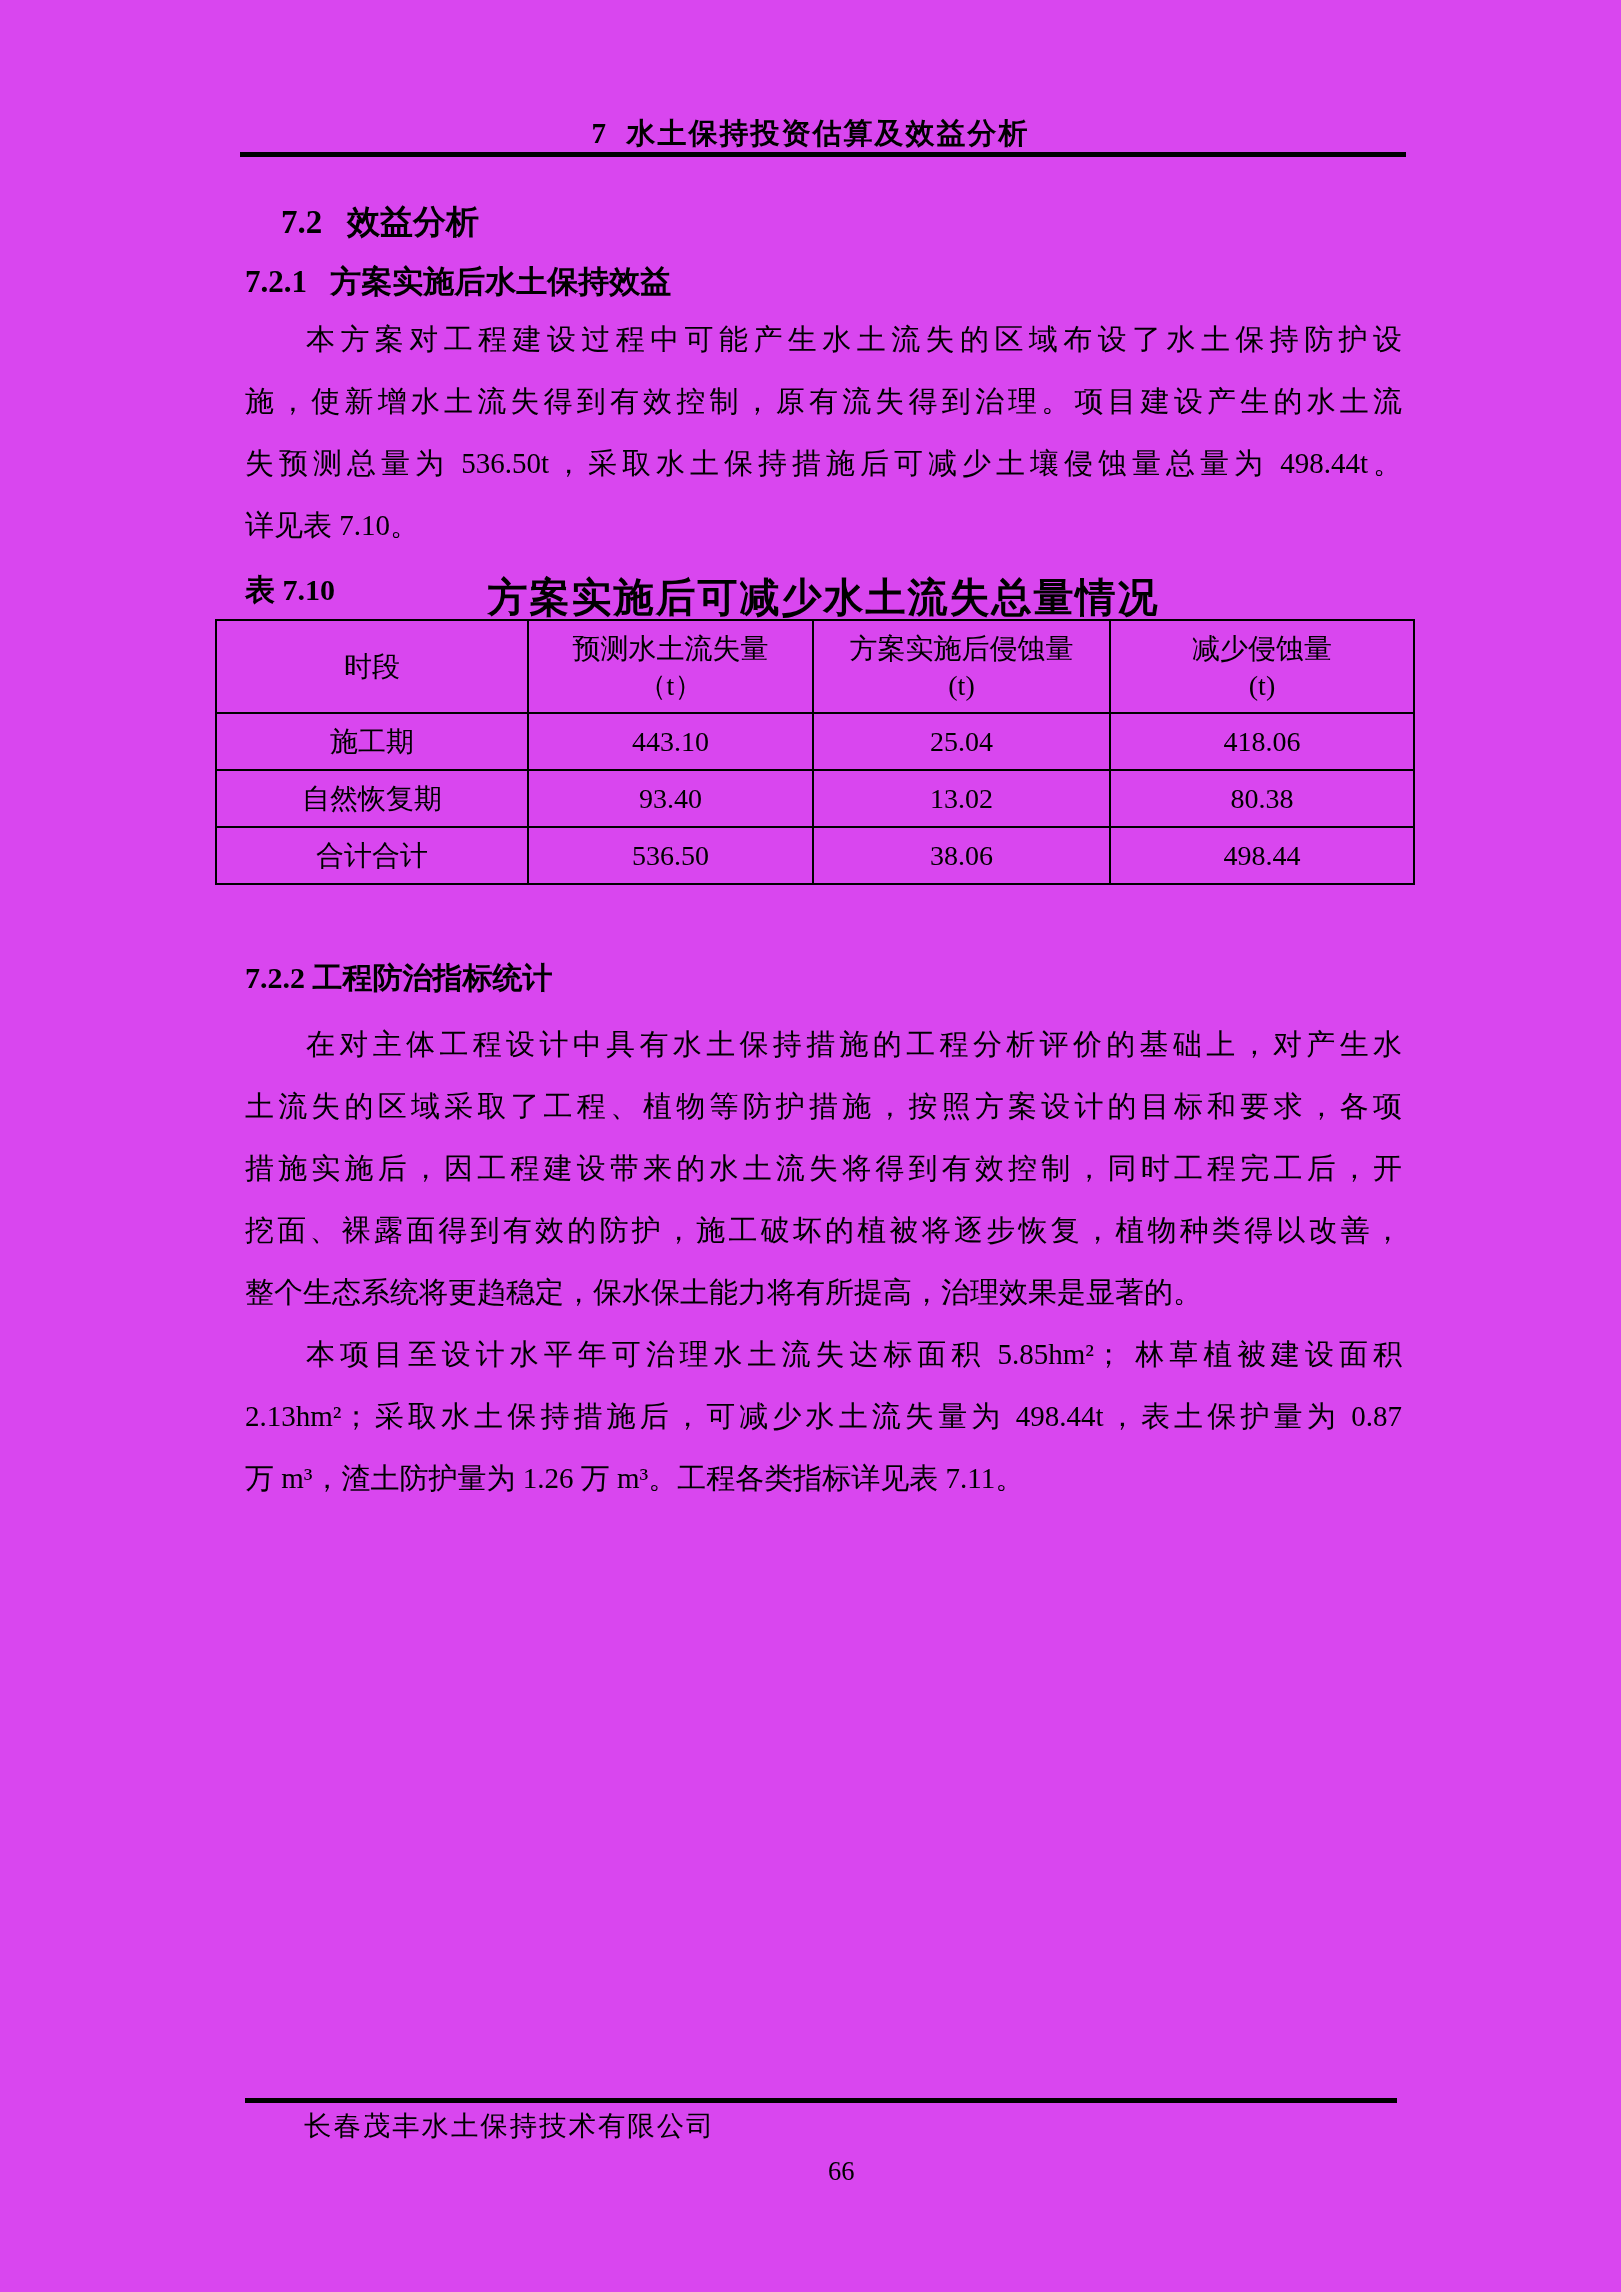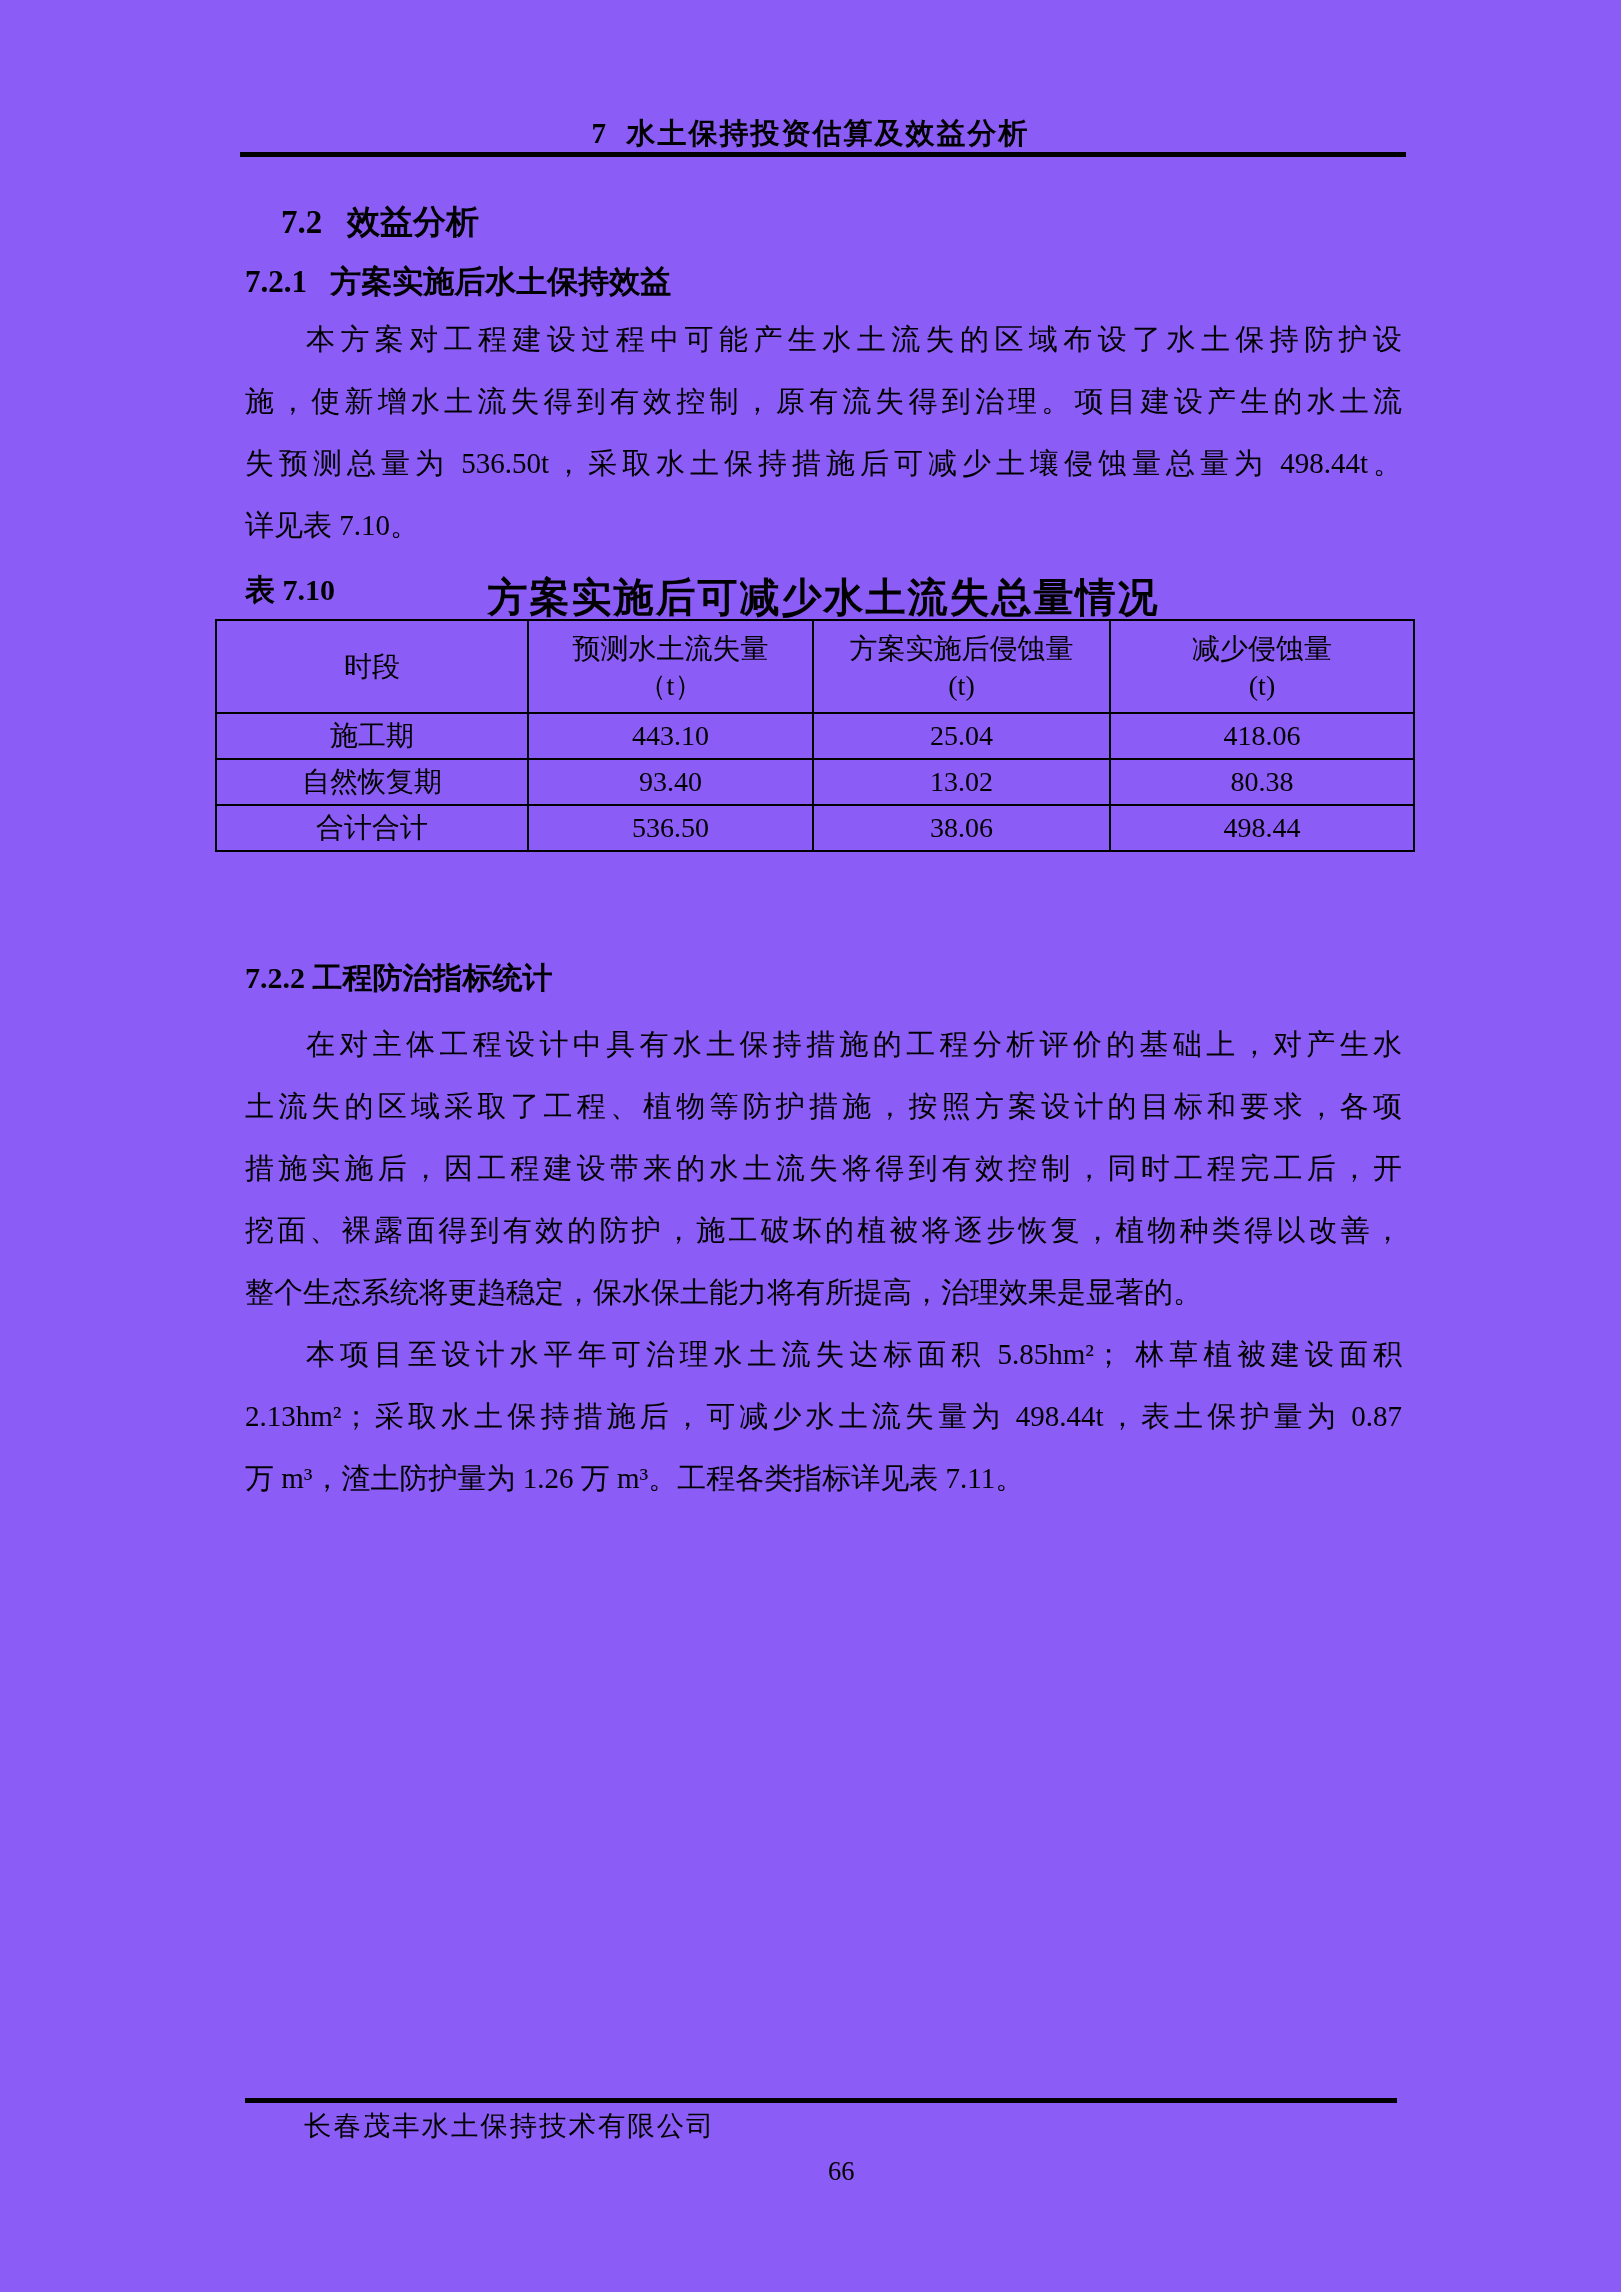--- a/index.html
+++ b/index.html
@@ -5,21 +5,21 @@
   * { margin: 0; padding: 0; box-sizing: border-box; }
   html, body { background: #ffffff; }
   body {
     font-family: "Liberation Serif", "DejaVu Serif", serif;
     color: #000;
   }
   .page {
     position: relative;
     width: 1621px;
     height: 2293px;
-    background: #8b5cf6;
+    background: #d946ef;
     overflow: hidden;
   }
   .hdr-title {
     position: absolute;
     top: 114px;
     left: 0;
     width: 1621px;
     text-align: center;
     font-size: 29px;
     font-weight: bold;
@@ -113,21 +113,21 @@
     table-layout: fixed;
   }
   table.data-table td {
     border: 2.9px solid #000;
     text-align: center;
     vertical-align: middle;
     font-size: 28px;
     padding: 0;
   }
   tr.hdr-row { height: 93px; }
-  tr.data-row { height: 46px; }
+  tr.data-row { height: 57px; }
   .hcell-line { line-height: 37px; }
   .ftr-rule {
     position: absolute;
     top: 2098px;
     left: 245px;
     width: 1152px;
     height: 4.9px;
     background: #000;
   }
   .ftr-company {

